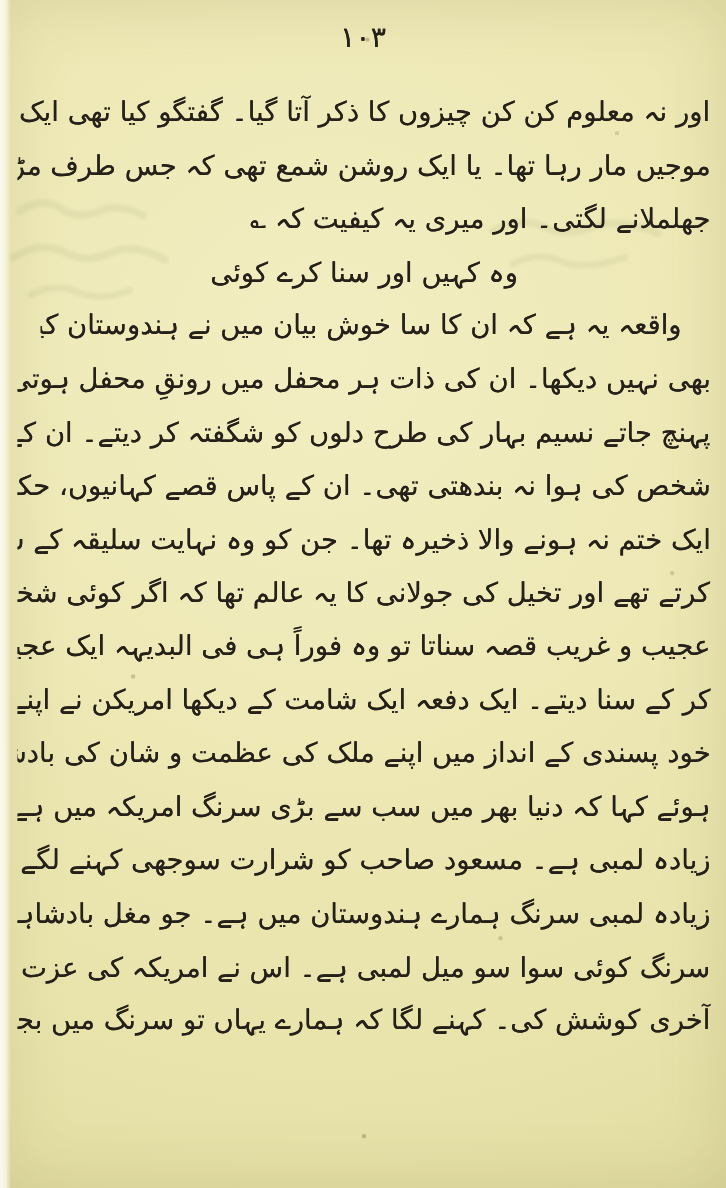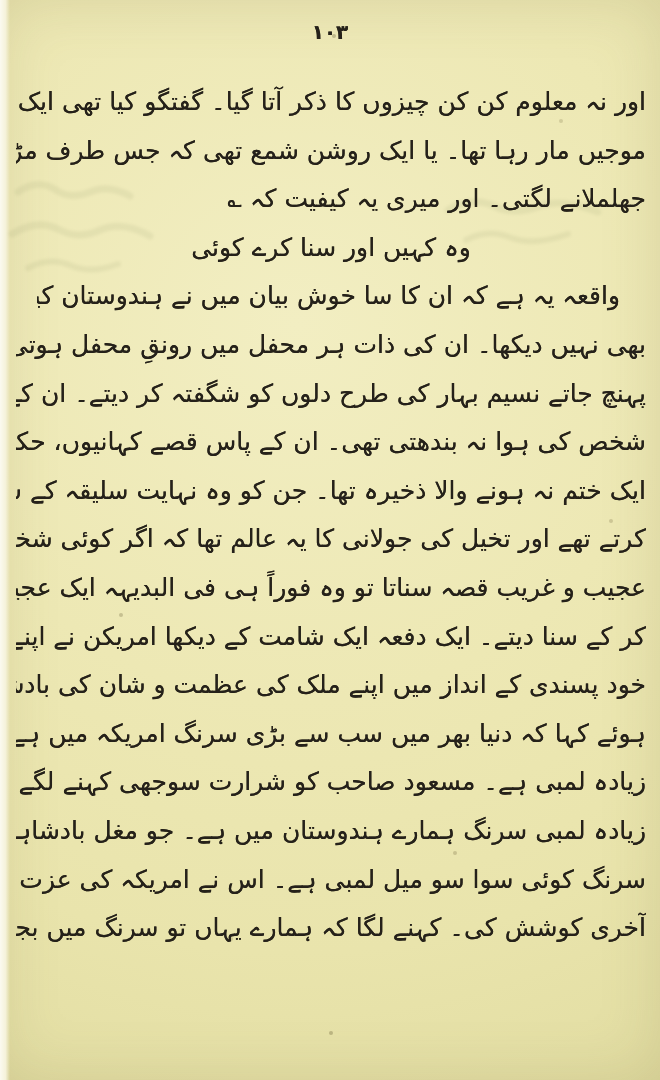--- a/index.html
+++ b/index.html
@@ -24,22 +24,22 @@
     left: 0; top: 0; bottom: 0;
     width: 10px;
     background: linear-gradient(to right, #fbfaf0 0%, #f5f2da 55%, rgba(245,242,218,0) 100%);
   }
   .page-number {
     position: absolute;
     top: 20px;
     left: 0;
     width: 100%;
     text-align: center;
-    font-size: 20px;
-    font-weight: bold;
+    font-size: 26px;
+    font-weight: normal;
     letter-spacing: 3px;
     color: #25211a;
     text-shadow: 0 0 0.6px rgba(35,30,18,0.9);
   }
   .text-block {
     position: absolute;
     top: 78px;
     left: 16px;
     right: 14px;
     color: #25211a;

